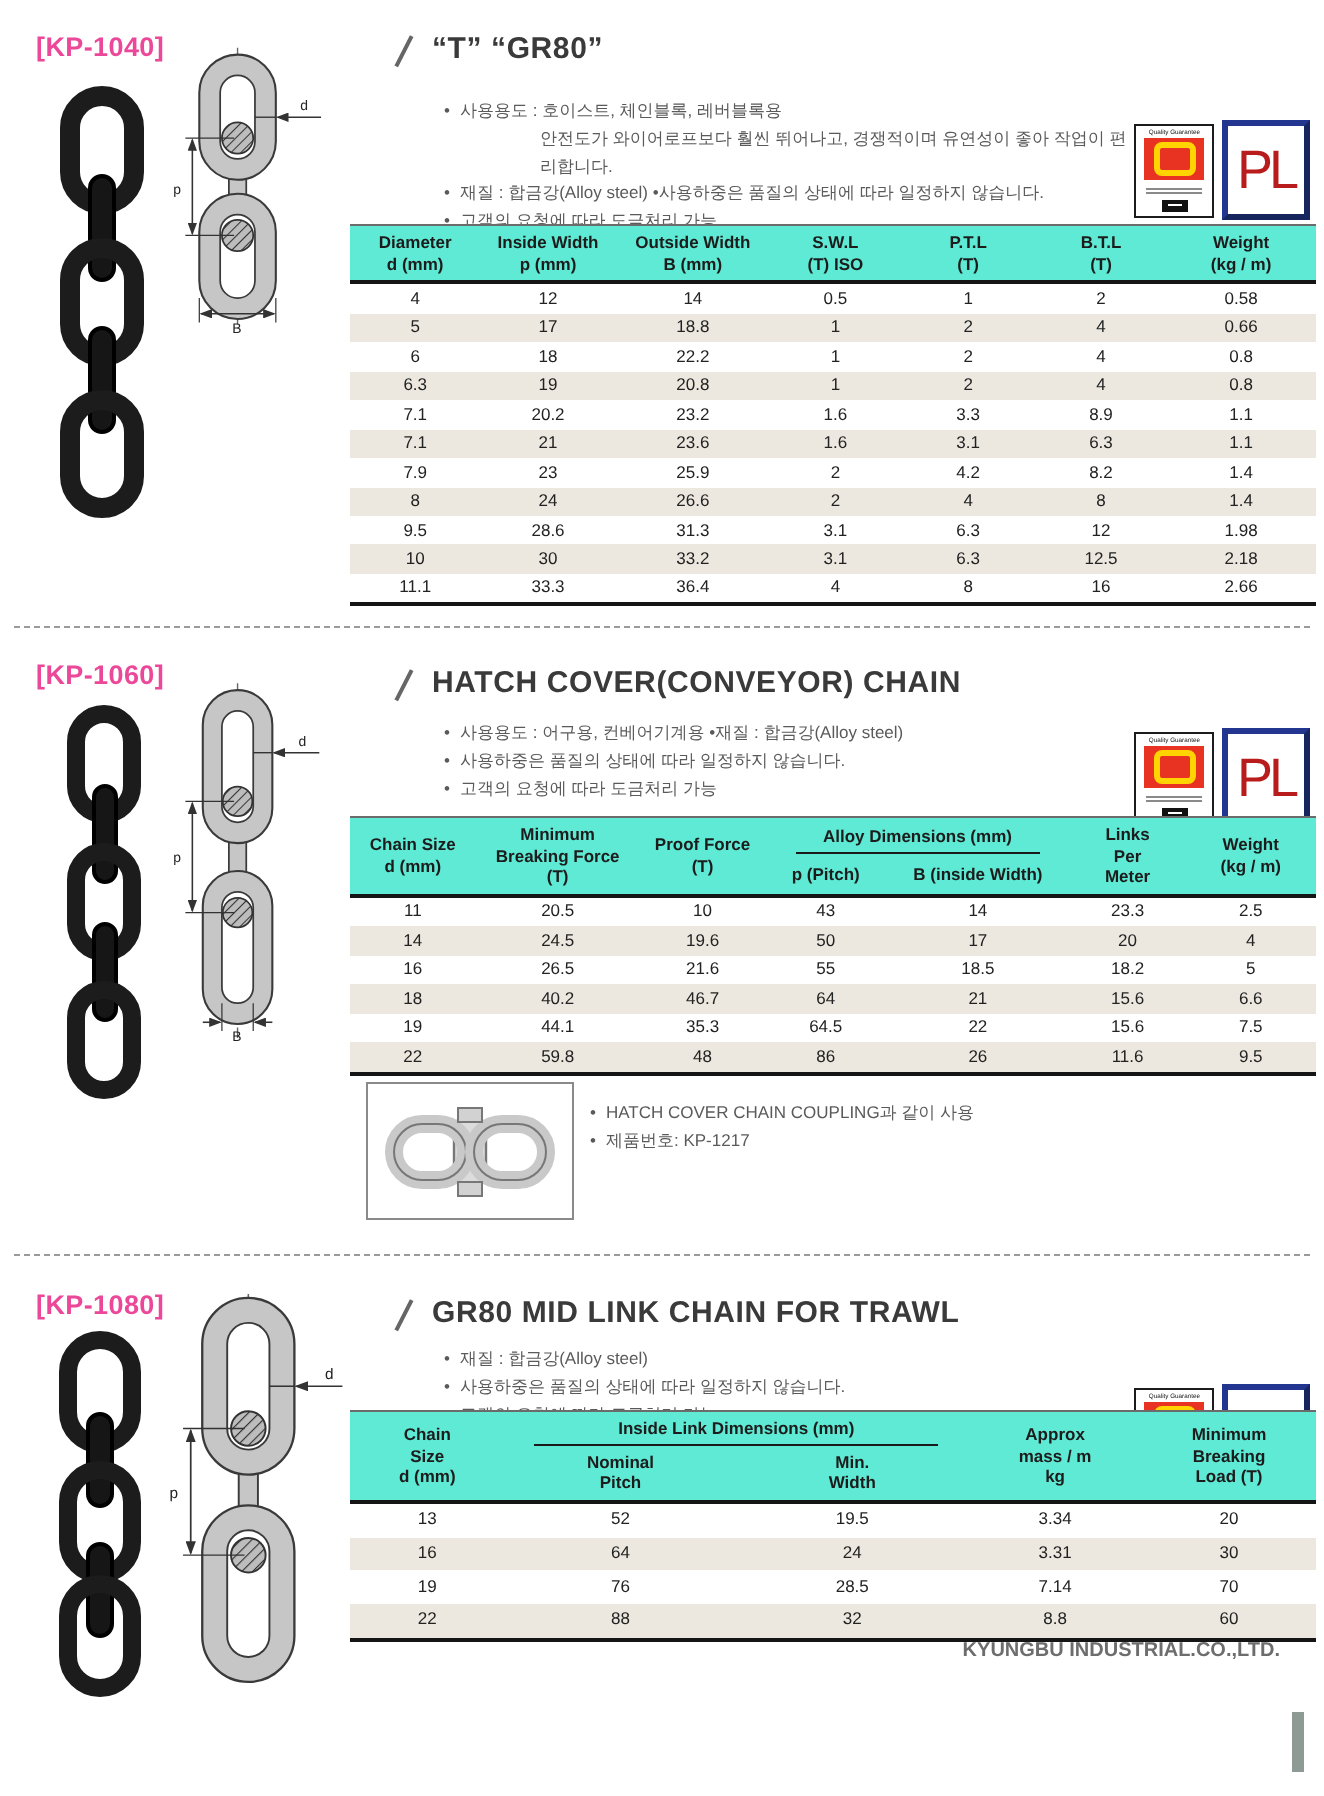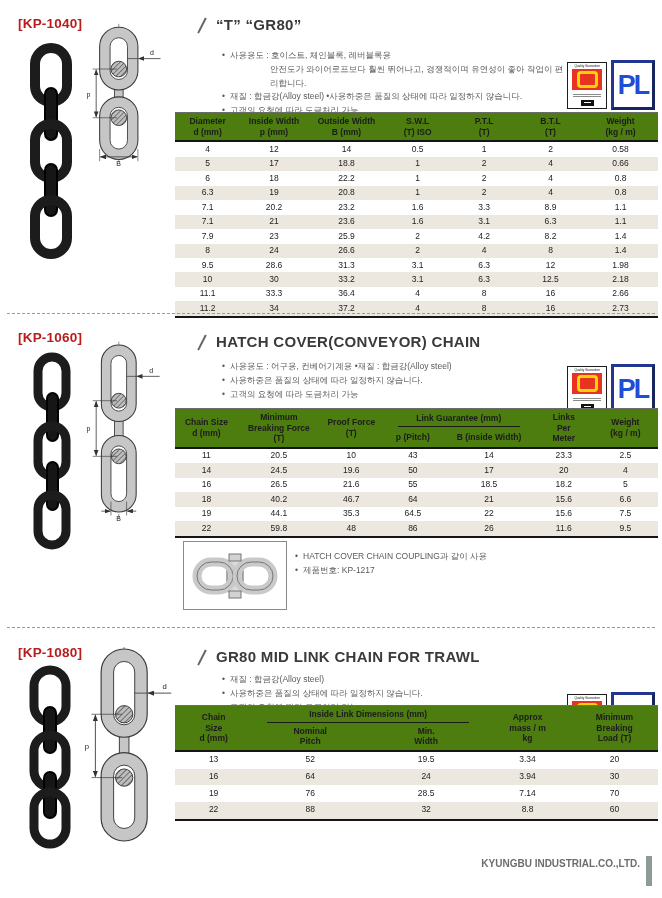--- a/index.html
+++ b/index.html
@@ -1,46 +1,46 @@
 <!DOCTYPE html>
 <html><head>
 <meta charset="utf-8">
 <style>
   html,body{margin:0;padding:0;background:#fff;}
   #page{position:relative;width:662px;height:898px;background:#fff;overflow:hidden;
         font-family:"Liberation Sans",sans-serif;color:#222;}
   .abs{position:absolute;}
 
-  .code-label{font-size:13.5px;font-weight:bold;color:#b91c1c;letter-spacing:.2px;}
+  .code-label{font-size:13.5px;font-weight:bold;color:#ec4899;letter-spacing:.2px;}
   .sec-title{font-size:15px;font-weight:600;color:#3a3a3a;letter-spacing:.3px;white-space:nowrap;}
   .title-slash{width:1.6px;height:17px;background:#666;transform:rotate(27deg);}
 
   .bullets{font-size:8.5px;color:#5a5a5a;line-height:1.62;width:345px;}
   .bullet-line{display:flex;}
   .bullet-line .dot{width:8px;flex:0 0 8px;color:#5a5a5a;}
   .bullet-line.indent{padding-left:40px;}
 
   
   .q-badge{width:40px;height:47px;border:1.5px solid #1c1c1c;background:#fff;box-sizing:border-box;
            display:flex;flex-direction:column;align-items:center;}
   .q-badge .q-top{font-size:3.5px;color:#111;margin-top:1px;white-space:nowrap;transform:scale(.9);}
   .q-badge .q-red{width:30px;height:21px;background:#e83222;margin-top:1px;display:flex;align-items:center;justify-content:center;}
   .q-badge .q-yellow{width:15px;height:11px;border:3.5px solid #ffd400;border-radius:4px;}
   .q-badge .q-lines{width:28px;margin-top:2px;}
   .q-badge .q-lines i{display:block;height:1px;background:#8a8a8a;margin:1.5px 0;}
   .q-badge .q-black{width:13px;height:6px;background:#111;margin-top:1px;display:flex;align-items:center;justify-content:center;}
   .q-badge .q-black i{display:block;width:7px;height:1px;background:#fff;}
   .pl-badge{width:44px;height:50px;background:#fff;border:3px solid #23368f;border-right-color:#17255f;
             border-bottom-color:#17255f;box-sizing:border-box;display:flex;align-items:center;justify-content:center;}
-  .pl-badge span{font-size:27px;font-weight:bold;color:#1d4ed8;letter-spacing:-2px;line-height:1;}
+  .pl-badge span{font-size:27px;font-weight:normal;color:#b91c1c;letter-spacing:-2px;line-height:1;}
 
   
   table.spec{border-collapse:collapse;table-layout:fixed;width:483px;
              border-top:1px solid #6b6b6b;border-bottom:2px solid #151515;}
-  table.spec th{background:#4d7c0f;font-size:8.5px;font-weight:bold;color:#1c1c1c;text-align:center;
+  table.spec th{background:#5eead4;font-size:8.5px;font-weight:bold;color:#1c1c1c;text-align:center;
                 white-space:pre-line;line-height:1.25;padding:3px 1px;border-bottom:2px solid #151515;vertical-align:middle;}
   table.spec th.group-th{border-bottom:none;padding-bottom:0;}
   table.spec th.group-th .group-label{border-bottom:1.4px solid #1a1a1a;margin:0 14px;padding-bottom:2px;}
   table.spec td{font-size:8.5px;color:#222;text-align:center;padding:1.5px 2px;line-height:1.35;}
   table.spec tbody tr:nth-child(even){background:#ece8df;}
   table.t3 td{padding:2.6px 2px;}
 
   .divider{border-top:1px dashed #9a9a9a;width:648px;left:7px;height:0;}
 
   .note-box{width:102px;height:67px;border:1px solid #8a8a8a;background:#fff;display:flex;align-items:center;justify-content:center;}
@@ -257,29 +257,20 @@
           <td>2.18</td>
         </tr>
         <tr>
           <td>11.1</td>
           <td>33.3</td>
           <td>36.4</td>
           <td>4</td>
           <td>8</td>
           <td>16</td>
           <td>2.66</td>
-        </tr>
-        <tr>
-          <td>11.2</td>
-          <td>34</td>
-          <td>37.2</td>
-          <td>4</td>
-          <td>8</td>
-          <td>16</td>
-          <td>2.73</td>
         </tr>
       </tbody>
     </table>
 
   <div class="abs divider" style="top:313px;"></div>
 
   <div class="abs code-label" style="left:18px;top:330px;">[KP-1060]</div>
 
   <svg class="abs" style="left:26px;top:352px;" width="52" height="206" viewBox="0 0 52 206">
     <rect x="12" y="5" width="28" height="50" rx="14" fill="none" stroke="#1c1c1c" stroke-width="9"></rect>
@@ -370,21 +361,21 @@
       </colgroup>
   <thead>
         <tr>
           <th rowspan="2">Chain Size
 d (mm)</th>
           <th rowspan="2">Minimum
 Breaking Force
 (T)</th>
           <th rowspan="2">Proof Force
 (T)</th>
-          <th colspan="2" class="group-th"><div class="group-label">Link Guarantee (mm)</div></th>
+          <th colspan="2" class="group-th"><div class="group-label">Alloy Dimensions (mm)</div></th>
           <th rowspan="2">Links
 Per
 Meter</th>
           <th rowspan="2">Weight
 (kg / m)</th>
         </tr>
         <tr>
           <th>p (Pitch)</th>
           <th>B (inside Width)</th>
         </tr>
@@ -578,36 +569,36 @@
           <td>13</td>
           <td>52</td>
           <td>19.5</td>
           <td>3.34</td>
           <td>20</td>
         </tr>
         <tr>
           <td>16</td>
           <td>64</td>
           <td>24</td>
-          <td>3.94</td>
+          <td>3.31</td>
           <td>30</td>
         </tr>
         <tr>
           <td>19</td>
           <td>76</td>
           <td>28.5</td>
           <td>7.14</td>
           <td>70</td>
         </tr>
         <tr>
           <td>22</td>
           <td>88</td>
           <td>32</td>
           <td>8.8</td>
           <td>60</td>
         </tr>
       </tbody>
     </table>
 
-  <div class="abs footer-company" style="left:340px;top:858px;text-align:right;">KYUNGBU INDUSTRIAL.CO.,LTD.</div>
+  <div class="abs footer-company" style="left:340px;top:820px;text-align:right;">KYUNGBU INDUSTRIAL.CO.,LTD.</div>
   <div class="abs footer-bar" style="left:646px;top:856px;"></div>
 
 </div>
 
 </body></html>

